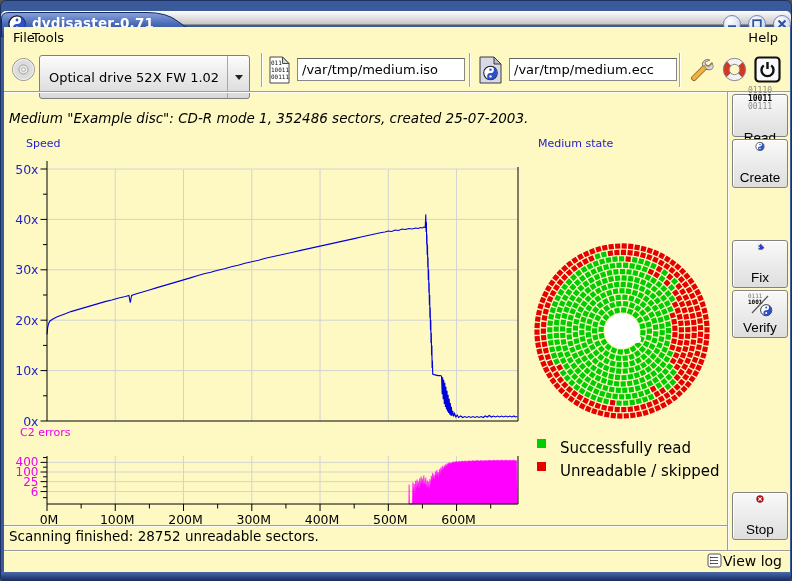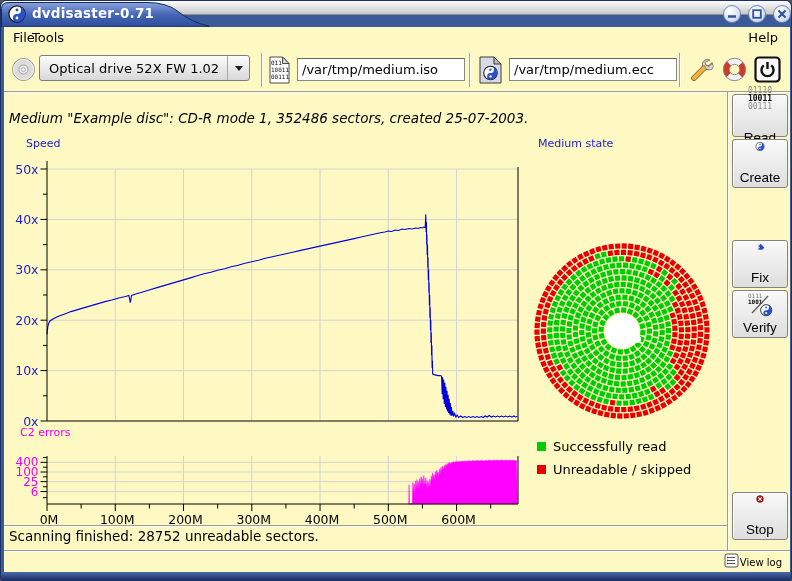--- a/index.html
+++ b/index.html
@@ -1,64 +1,64 @@
 <!DOCTYPE html>
 <html><head>
 <meta charset="utf-8">
 <style>
   html,body{margin:0;padding:0;background:#555;font-family:"DejaVu Sans","Liberation Sans",sans-serif;}
   *{box-sizing:border-box;}
   .window{position:relative;width:792px;height:581px;background:#3a5a9a;border:1px solid #1c3064;border-radius:6px 6px 3px 3px;overflow:hidden;}
   
-  .titlebar{position:absolute;left:0;top:0;width:100%;height:14px;background:linear-gradient(#fdfdfd,#c7c7c7);border-bottom:1px solid #8f8f8f;border-radius:5px 5px 0 0;}
+  .titlebar{position:absolute;left:0;top:10px;width:100%;height:14px;background:linear-gradient(#fdfdfd,#c7c7c7);border-bottom:1px solid #8f8f8f;border-radius:5px 5px 0 0;}
   .title-tab{position:absolute;left:0;top:0;}
   .title-icon{position:absolute;left:7px;top:4px;width:18px;height:18px;}
   .title-text{position:absolute;left:31px;top:4px;font-size:13.5px;font-weight:bold;color:#fff;letter-spacing:.2px;}
   .winbtn{position:absolute;top:4px;width:18px;height:18px;border-radius:50%;border:1px solid #7386b8;background:radial-gradient(circle at 35% 30%,#ffffff,#dde4f2 55%,#b9c6e4);padding:0;display:flex;align-items:center;justify-content:center;cursor:pointer;}
   .winbtn svg{display:block;}
   
   .content{position:absolute;left:3px;top:26px;width:786px;height:547px;background:#fef9c3;}
   .bottom-frame{position:absolute;left:0;bottom:0;width:100%;height:8px;background:linear-gradient(#4a6aaa,#1c3064);}
   
   .menubar{position:absolute;left:0;top:0;width:100%;height:22px;font-size:13px;color:#000;}
   .menu-item{position:absolute;top:3px;cursor:pointer;padding:0 2px;}
   
   .toolbar{position:absolute;left:0;top:22px;width:100%;height:42px;}
   .tsep{position:absolute;top:4px;height:34px;width:0;border-left:1px solid #a2a2a2;border-right:1px solid #fff;}
   .ticon{position:absolute;cursor:pointer;}
-  .combo{position:absolute;left:35px;top:6px;width:211px;height:26px;background:linear-gradient(#fcfcfc,#d8d8d8);border:1px solid #7f7f7f;border-radius:3px;box-shadow:inset 0 1px 0 #fff;display:flex;align-items:center;cursor:pointer;}
+  .combo{position:absolute;left:35px;top:6px;width:211px;height:44px;background:linear-gradient(#fcfcfc,#d8d8d8);border:1px solid #7f7f7f;border-radius:3px;box-shadow:inset 0 1px 0 #fff;display:flex;align-items:center;cursor:pointer;}
   .combo-label{flex:1;padding-left:9px;font-size:13px;white-space:nowrap;}
   .combo-arrow-box{width:22px;height:100%;border-left:1px solid #a8a8a8;display:flex;align-items:center;justify-content:center;}
   .combo-arrow{width:0;height:0;border-left:4.5px solid transparent;border-right:4.5px solid transparent;border-top:5px solid #222;}
   .tinput{position:absolute;top:9px;height:23px;width:168px;border:1px solid #888;border-top-color:#666;background:#fff;font-family:"DejaVu Sans","Liberation Sans",sans-serif;font-size:13px;padding:0 4px;color:#000;}
   
   .groove-h{position:absolute;height:0;border-top:1px solid #9c9c9c;border-bottom:1px solid #fbfbfb;}
   .groove-v{position:absolute;width:0;border-left:1px solid #9c9c9c;border-right:1px solid #fbfbfb;}
   
   .status-line1{position:absolute;left:5px;top:66px;font-size:13.5px;color:#000;}
   .status-line2{position:absolute;left:5px;top:83px;font-size:13.5px;font-style:italic;color:#000;}
   
   .main{position:absolute;left:0;top:107px;width:724px;height:391px;}
   .chart-title{position:absolute;font-size:11px;}
   .t-speed{left:22px;top:3px;color:#2222cc;}
   .t-medium{left:534px;top:3px;color:#2222cc;}
   .t-c2{left:16px;top:292px;color:#ee00ee;}
-  .legend-row{position:absolute;display:flex;align-items:center;gap:7px;font-size:13px;color:#000;}
+  .legend-row{position:absolute;display:flex;align-items:flex-start;gap:14px;font-size:15px;color:#000;}
   .legend-swatch{width:9px;height:9px;display:inline-block;}
   
   .sidebar{position:absolute;left:726px;top:65px;width:60px;height:458px;}
   .gbtn{position:absolute;left:2px;width:56px;background:linear-gradient(#f9f9f9,#dedede);border:1px solid #828282;border-radius:3px;box-shadow:inset 1px 1px 0 rgba(255,255,255,.9);display:flex;flex-direction:column;align-items:center;justify-content:center;gap:19px;font-size:13.5px;color:#000;cursor:pointer;padding:2px 0;}
   .bin{font-family:"DejaVu Sans Mono","Liberation Mono",monospace;font-size:8px;line-height:8px;text-align:center;color:#8a8a8a;}
   .bin b{color:#000;}
   .vbits{font-family:"DejaVu Sans Mono","Liberation Mono",monospace;font-size:6px;line-height:6px;color:#777;position:absolute;left:1px;top:0;}
   .vbits b{color:#000;}
   
   .footer-status{position:absolute;left:5px;top:501px;font-size:13.5px;color:#000;}
   .bottombar{position:absolute;left:0;top:525px;width:100%;height:22px;}
-  .viewlog{position:absolute;right:8px;top:1px;display:flex;align-items:flex-end;gap:1px;font-size:10px;color:#000;cursor:pointer;}
+  .viewlog{position:absolute;right:8px;top:1px;display:flex;align-items:flex-start;gap:1px;font-size:14px;color:#000;cursor:pointer;}
 </style>
 </head>
 <body>
 
 <svg width="0" height="0" style="position:absolute">
   <defs>
     <linearGradient id="tabgrad" x1="0" y1="0" x2="0" y2="1">
       <stop offset="0" stop-color="#8ba3dd"></stop>
         <stop offset="0.5" stop-color="#4466b4"></stop>
         <stop offset="1" stop-color="#2d4d9c"></stop>

